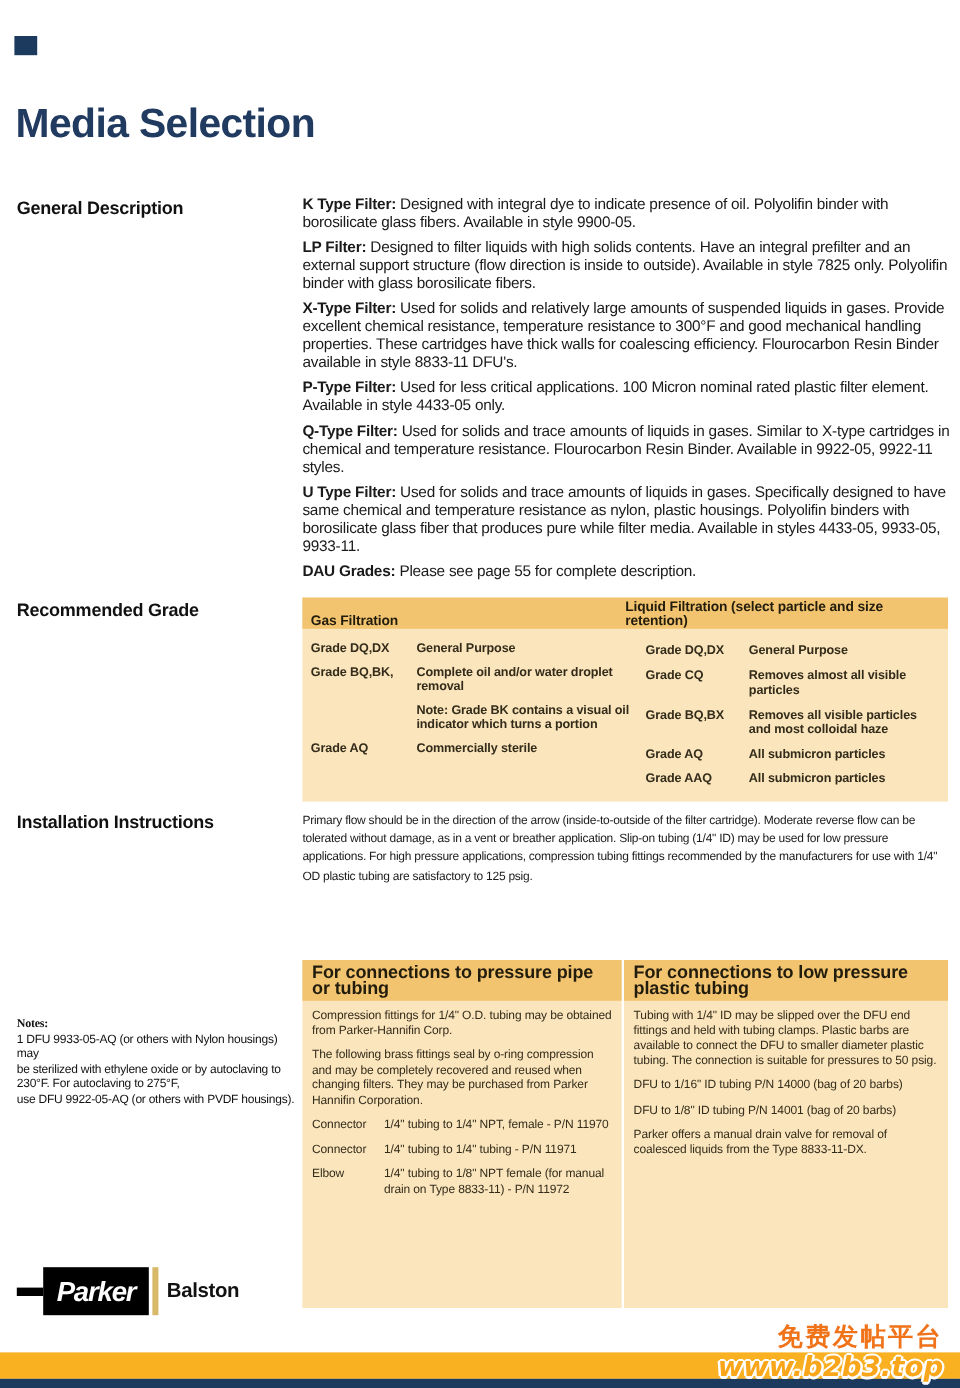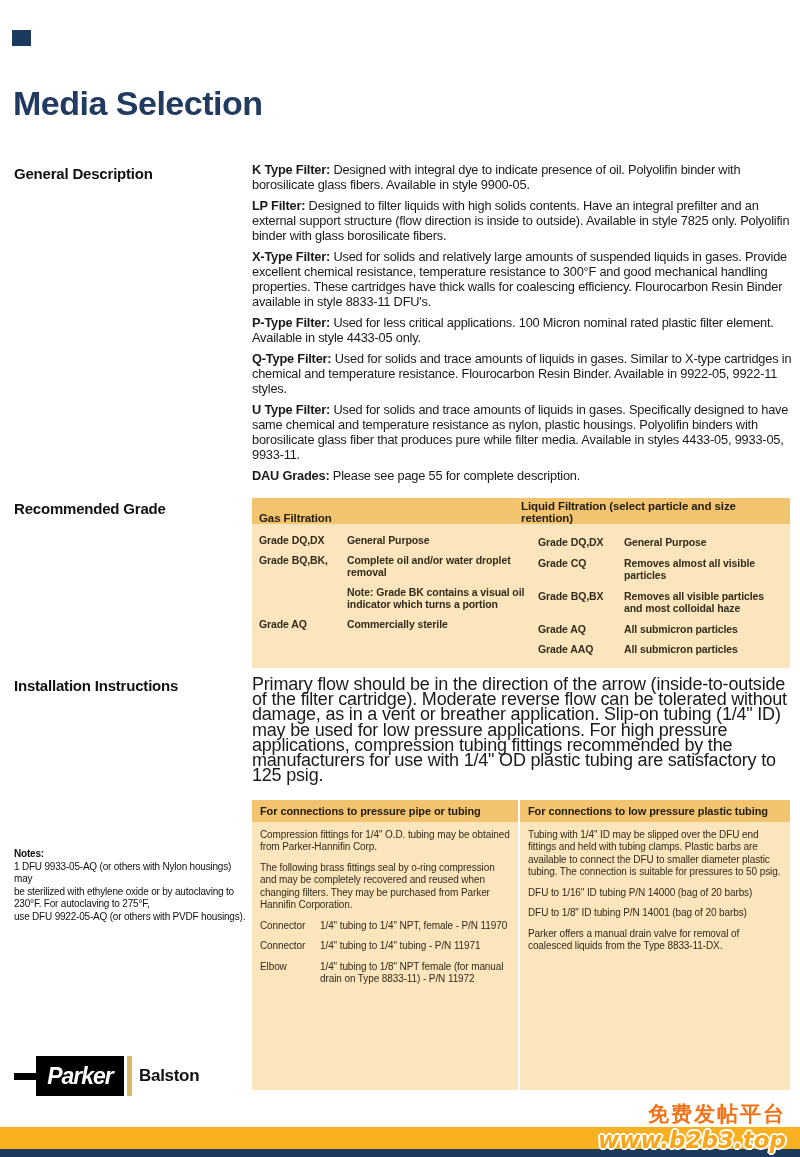--- a/index.html
+++ b/index.html
@@ -28,38 +28,38 @@
   
   .grade-table { position:absolute; left:252px; top:498px; width:538px; height:170px; background:#fbe5bd; }
   .gt-header { display:flex; height:26px; background:#f2c46f; align-items:flex-end; font-size:11.5px; font-weight:bold; color:#221c0c; letter-spacing:-0.1px; }
   .gt-h-gas { width:262px; padding-left:7px; }
   .gt-h-liquid { flex:1; }
   .gt-body { position:relative; height:144px; font-size:10.5px; line-height:12.5px; font-weight:bold; color:#332c1a; letter-spacing:-0.1px; }
   .gt-gas { position:absolute; left:7px; top:10px; width:268px; display:grid; grid-template-columns:84px 1fr; column-gap:4px; row-gap:7px; }
   .gt-liquid { position:absolute; left:286px; top:12px; width:246px; display:grid; grid-template-columns:82px 1fr; column-gap:4px; row-gap:8px; }
   .gt-span { grid-column:1 / -1; }
 
-  .install-text { position:absolute; left:252px; top:677px; width:540px; font-size:18px; line-height:15.2px; letter-spacing:-0.2px; }
+  .install-text { position:absolute; left:252px; top:677px; width:540px; font-size:10px; line-height:15.2px; letter-spacing:-0.2px; }
 
   
   .box { position:absolute; top:800px; height:290px; background:#fbe5bd; font-size:10px; line-height:12.5px; letter-spacing:-0.1px; color:#332c1a; }
   .box-left { left:252px; width:266px; }
   .box-right { left:520px; width:270px; }
-  .box-header { background:#f2c46f; font-weight:bold; font-size:11px; padding:5px 8px 4px 8px; color:#221c0c; }
+  .box-header { background:#f2c46f; font-weight:bold; font-size:15px; padding:5px 8px 4px 8px; color:#221c0c; }
   .box-body { padding:7px 8px 0 8px; }
   .box-body p { margin:0 0 8px 0; }
   .fit-row { display:flex; margin:0 0 8px 0; }
   .fit-label { width:60px; flex:0 0 60px; }
   .fit-desc { flex:1; }
   .drain-row { display:flex; margin:0 0 8px 0; }
   .drain-label { width:106px; flex:0 0 106px; }
   .drain-desc span { display:block; }
 
   .notes { position:absolute; left:14px; top:848px; width:236px; font-size:10px; line-height:12.6px; letter-spacing:-0.2px; color:#111; }
-  .notes-label { font-weight:bold; }
+  .notes-label { font-weight:bold;font-family:Liberation Serif, serif; }
   .notes span { display:block; }
 
   
   .logo { position:absolute; left:14px; top:1056px; display:flex; height:40px; align-items:stretch; }
   .logo-prebar { width:22px; height:7px; background:#000; align-self:center; }
   .logo-black { background:#000; color:#fff; width:88px; display:flex; align-items:center; justify-content:center;
     font-weight:bold; font-style:italic; font-size:23px; letter-spacing:-1px; }
   .logo-gold { width:5px; background:#d8b869; margin-left:3px; }
   .logo-balston { align-self:center; color:#111; font-weight:bold; font-size:17px; padding-left:7px; letter-spacing:-0.3px; }
 

